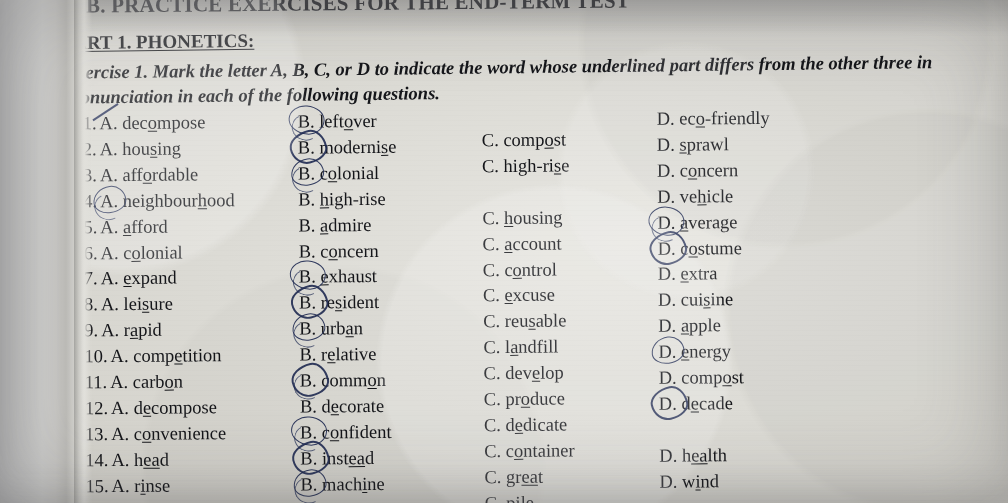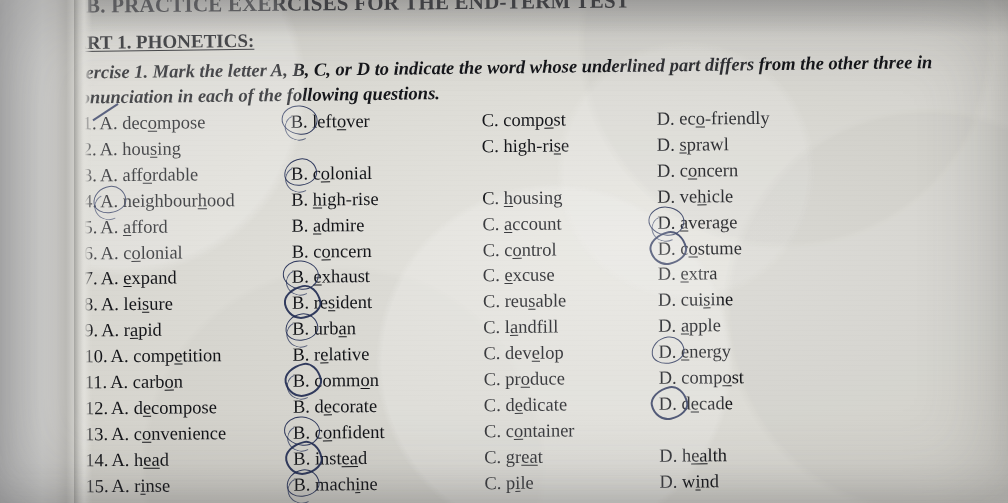--- a/index.html
+++ b/index.html
@@ -121,22 +121,22 @@
     left: 0; width: 1008px; height: 26px;
     font-size: 18.5px;
     white-space: nowrap;
   }
   .opt {
     position: absolute;
     top: 0;
     display: inline-block;
   }
   .opt.a { left: 84px; }
-  .opt.b { left: 292px; font-family: Liberation Serif, serif; }
-  .opt.c { left: 483px; }
+  .opt.b { left: 299px; font-family: Liberation Serif, serif; }
+  .opt.c { left: 483px; margin-top: 20px; }
   .opt.d { left: 658px; }
 
   .num { margin-right: 3px; }
   .ltr { position: relative; }
   u { text-decoration: underline; text-underline-offset: 1.5px; text-decoration-thickness: 1.2px; }
 
   
   .circled > .ltr::after {
     content: "";
     position: absolute;
@@ -210,20 +210,21 @@
 
     <div id="rows">
         <div class="qrow" style="top: 110px;">
           <span class="opt a struck"><span class="num">1.</span><span class="ltr">A.</span><span>&nbsp;dec<u>o</u>mpose</span></span>
           <span class="opt b circled c2"><span class="ltr">B.</span><span>&nbsp;left<u>o</u>ver</span></span>
           <span class="opt c"><span class="ltr">C.</span><span>&nbsp;comp<u>o</u>st</span></span>
           <span class="opt d"><span class="ltr">D.</span><span>&nbsp;ec<u>o</u>-friendly</span></span>
         </div>
         <div class="qrow" style="top: 135.9px;">
           <span class="opt a"><span class="num">2.</span><span class="ltr">A.</span><span>&nbsp;hou<u>s</u>ing</span></span>
+          <span class="opt b circled c3 nostroke"><span class="ltr">B.</span><span>&nbsp;moderni<u>s</u>e</span></span>
           <span class="opt c"><span class="ltr">C.</span><span>&nbsp;high-ri<u>s</u>e</span></span>
           <span class="opt d"><span class="ltr">D.</span><span>&nbsp;<u>s</u>prawl</span></span>
         </div>
         <div class="qrow" style="top: 161.8px;">
           <span class="opt a"><span class="num">3.</span><span class="ltr">A.</span><span>&nbsp;aff<u>o</u>rdable</span></span>
           <span class="opt b circled"><span class="ltr">B.</span><span>&nbsp;c<u>o</u>lonial</span></span>
           <span class="opt d"><span class="ltr">D.</span><span>&nbsp;c<u>o</u>ncern</span></span>
         </div>
         <div class="qrow" style="top: 187.7px;">
           <span class="opt a circled"><span class="num">4.</span><span class="ltr">A.</span><span>&nbsp;neighbour<u>h</u>ood</span></span>

